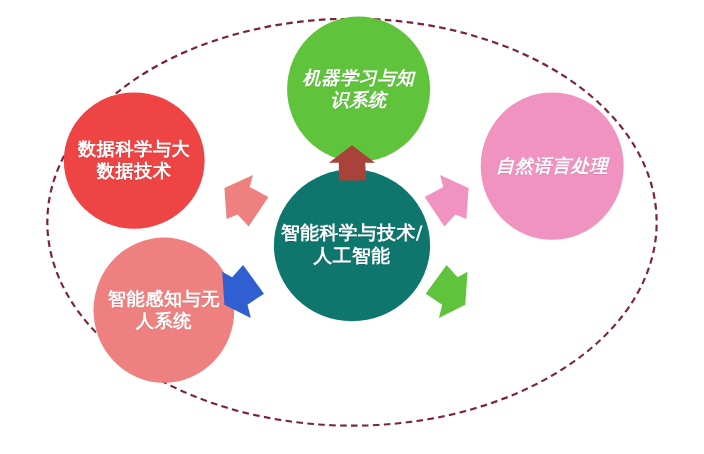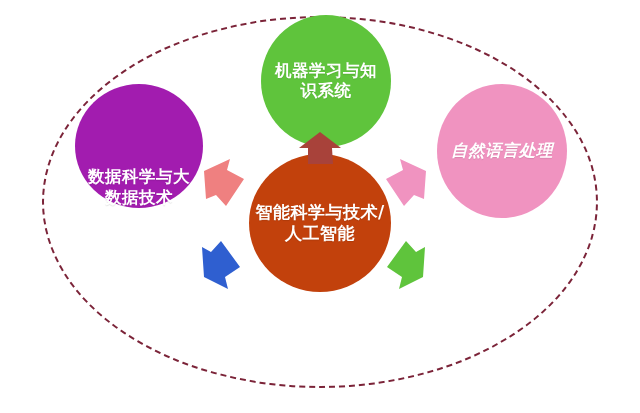--- a/index.html
+++ b/index.html
@@ -44,44 +44,44 @@
     display: block;
     padding: 0 6px;
     text-shadow: 0 1px 1px rgba(0,0,0,0.10);
   }
   
   #node-center {
     left: 249px;
     top: 154px;
     width: 142px;
     height: 138px;
-    background: #c2410c;
+    background: #0f766e;
     font-size: 17px;
     z-index: 6;
   }
   
   #node-ml {
     left: 261px;
     top: 15px;
     width: 130px;
     height: 132px;
     background: #5fc43c;
     font-size: 16.5px;
     z-index: 5;
+    font-style: italic;
   }
   
   #node-ds {
-    left: 75px;
+    left: 58px;
     top: 84px;
     width: 128px;
     height: 124px;
-    background: #a21caf;
+    background: #ef4444;
     font-size: 16.5px;
     z-index: 5;
-    align-items: flex-end;
   }
   
   #node-nlp {
     left: 437px;
     top: 84px;
     width: 130px;
     height: 134px;
     background: #f093c0;
     font-size: 16.5px;
     z-index: 5;
@@ -150,18 +150,21 @@
 
   <div class="node" id="node-ds">
     <span class="label">数据科学与大数据技术</span>
   </div>
 
   <div class="node" id="node-nlp">
     <span class="label">自然语言处理</span>
   </div>
 
 
+  <div class="node" id="node-sense">
+    <span class="label">智能感知与无人系统</span>
+  </div>
 
   <div class="node" id="node-center">
     <span class="label">智能科学与技术/人工智能</span>
   </div>
 
 </div>
 
 </body></html>

